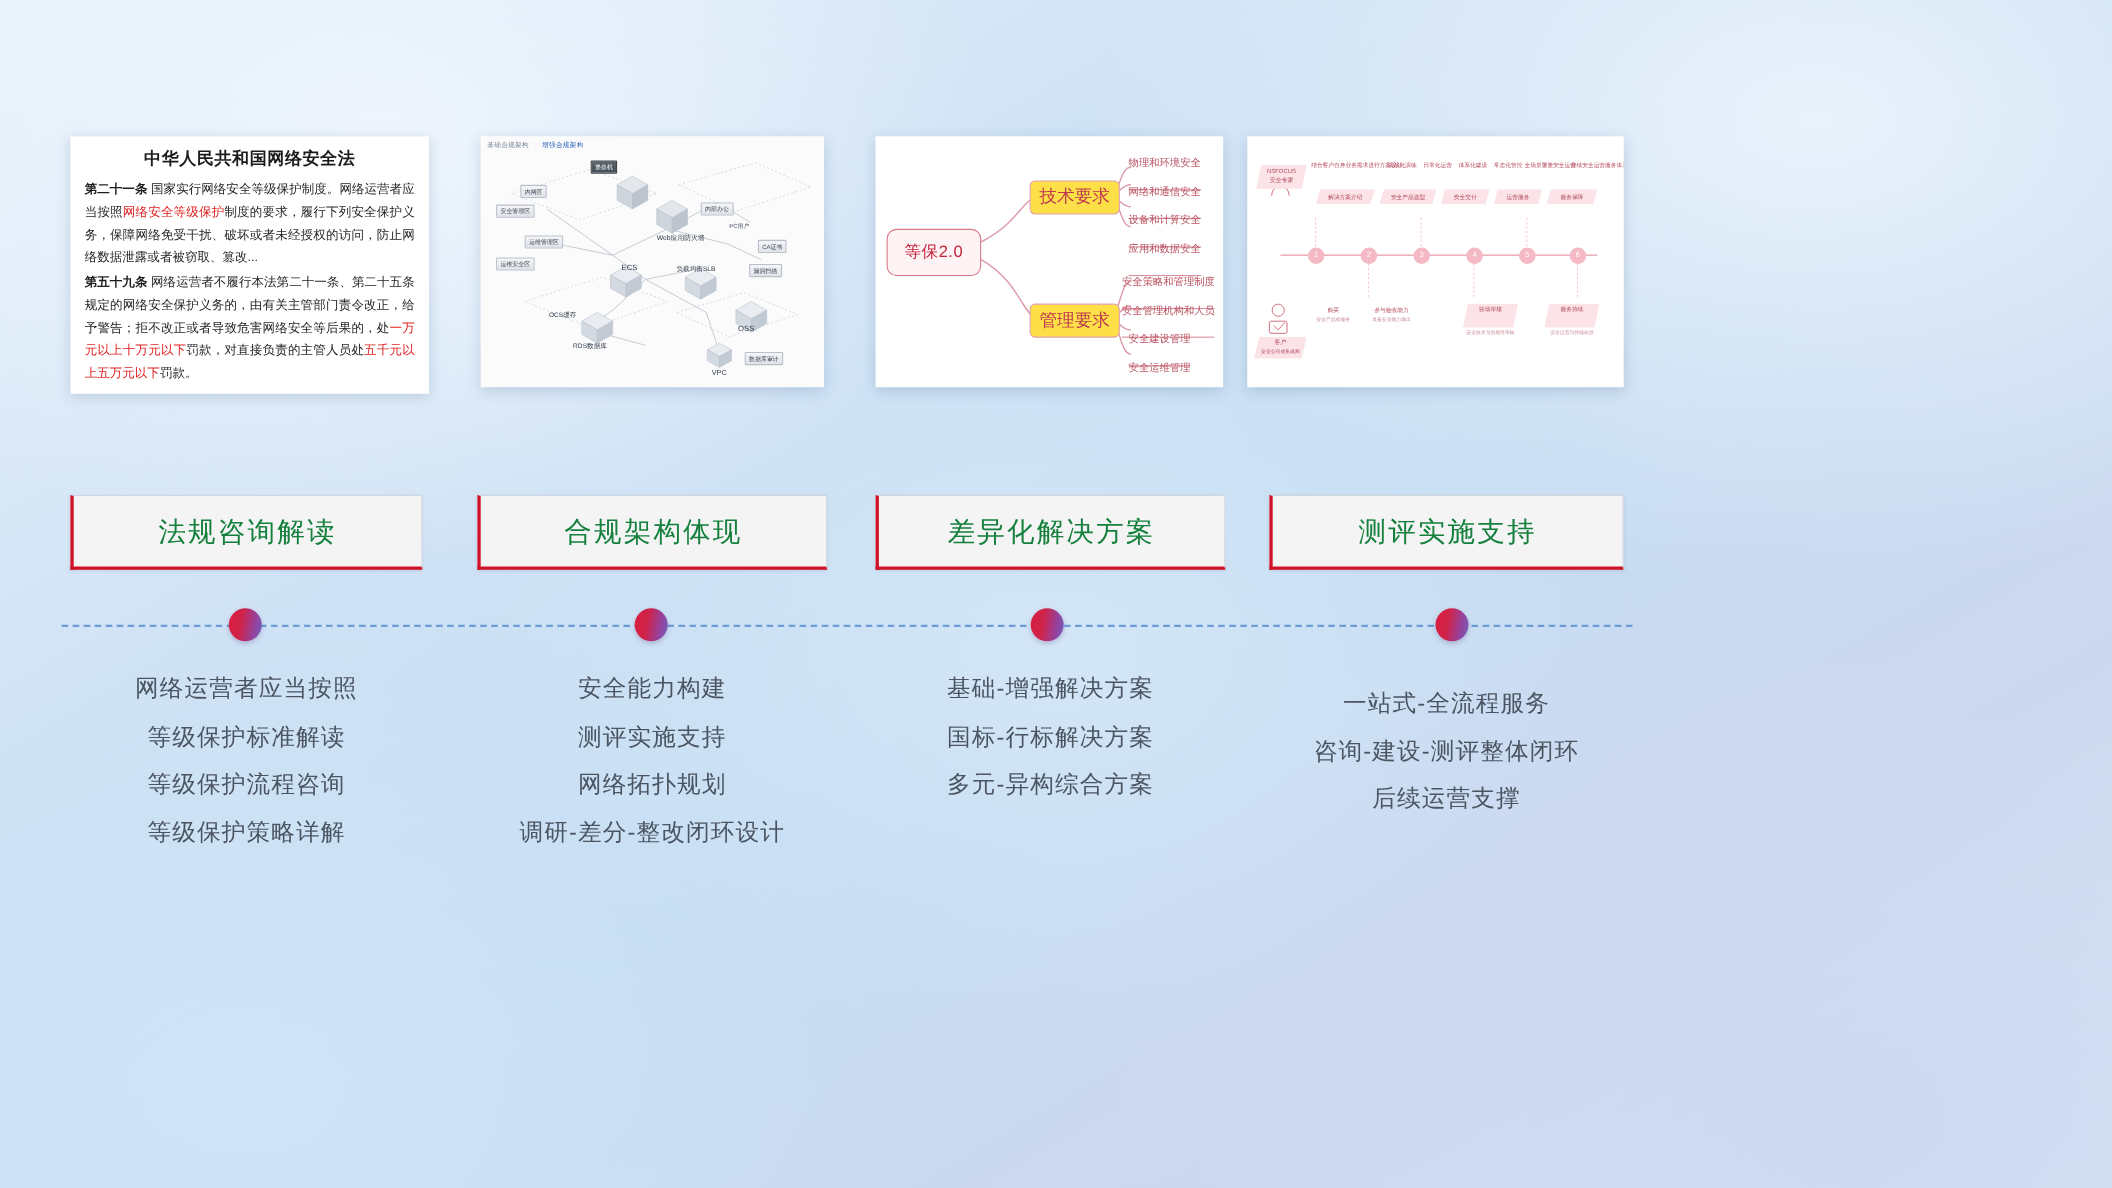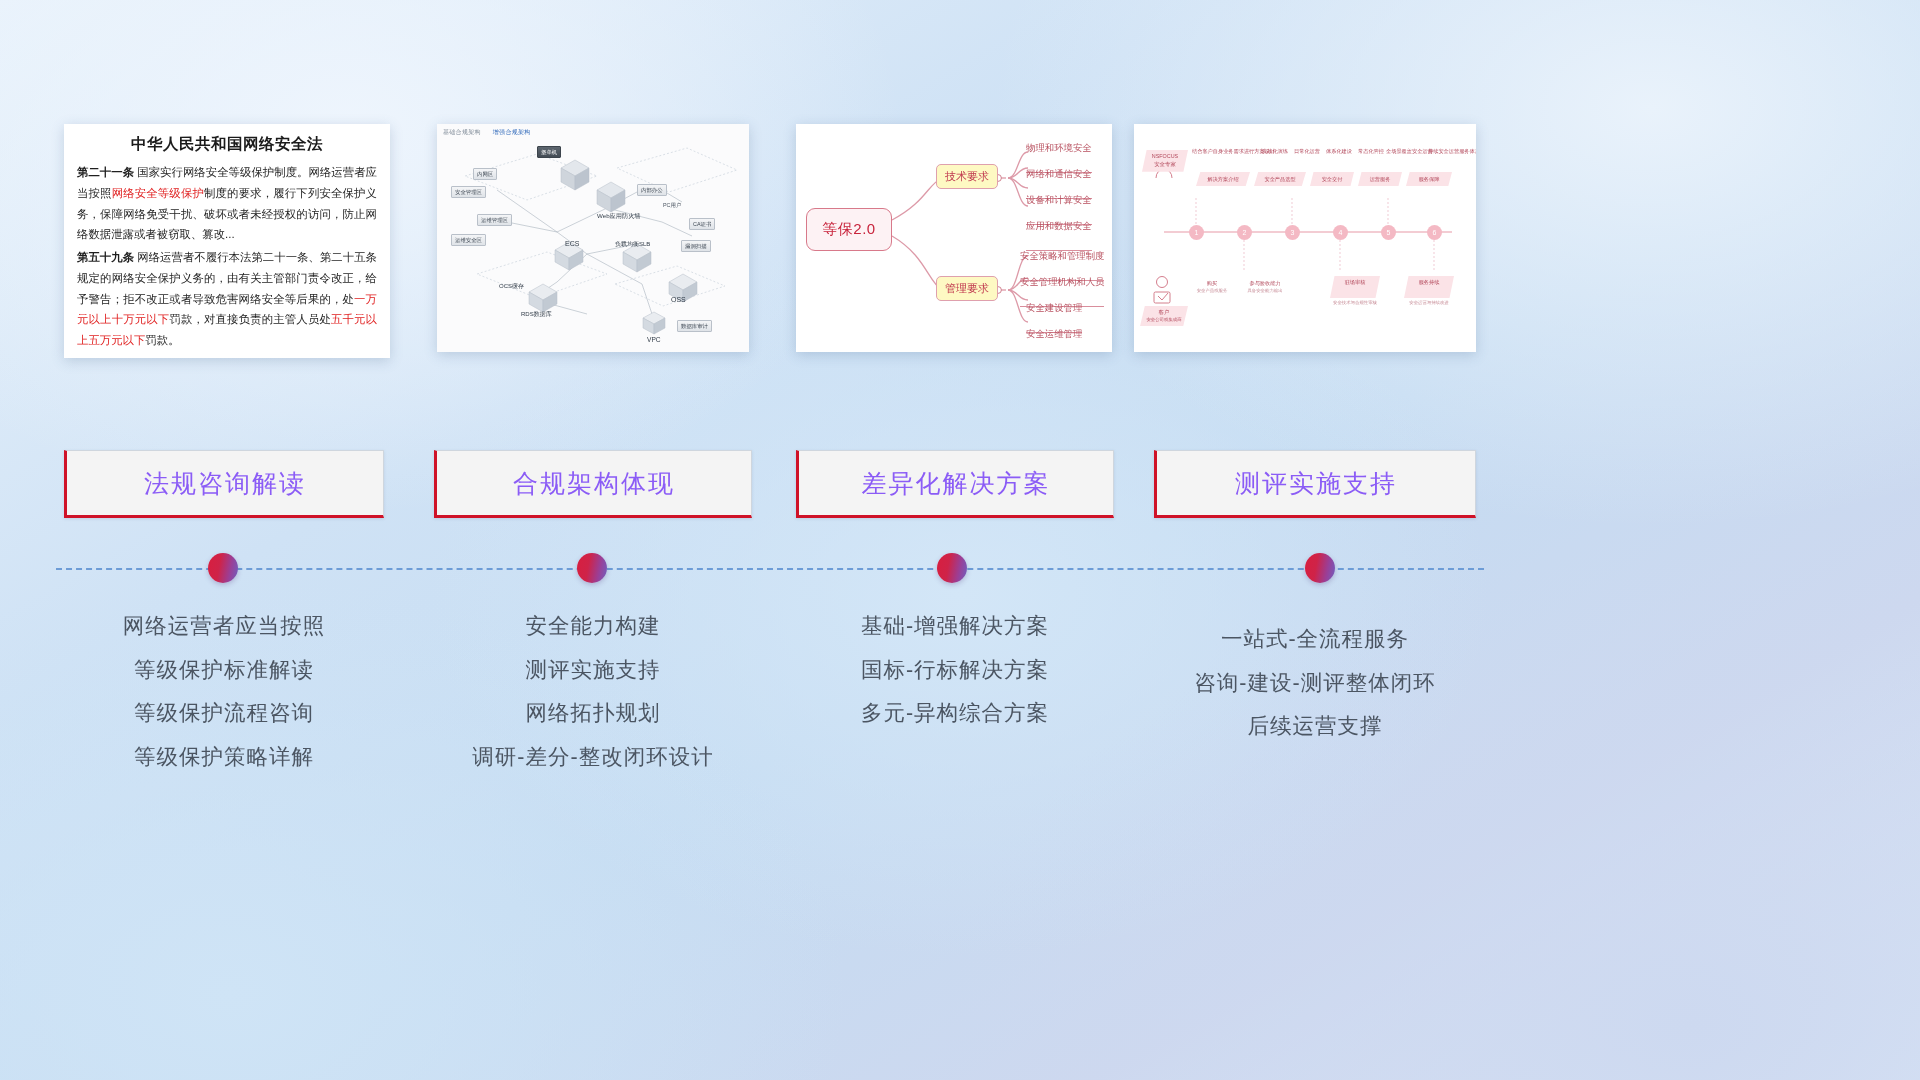--- a/index.html
+++ b/index.html
@@ -56,22 +56,22 @@
   
   .mind { position: relative; width: 100%; height: 100%; background: #fff; }
   .mind svg { position: absolute; inset: 0; }
   .root {
     position: absolute; left: 10px; top: 84px; width: 86px; height: 43px;
     border: 1.6px solid #d8798a; border-radius: 9px; background: #fdf2f4;
     display: flex; align-items: center; justify-content: center;
     font-size: 15px; color: #c8243c; letter-spacing: .5px;
   }
   .branch {
-    position: absolute; border: 1.2px solid #dfa0ad; border-radius: 5px; background: #fef9c3;
-    font-size: 11px; color: #c0394f; padding: 4px 8px; white-space: nowrap;
+    position: absolute; border: 1.2px solid #dfa0ad; border-radius: 5px; background: #fde047;
+    font-size: 16px; color: #c0394f; padding: 4px 8px; white-space: nowrap;
   }
   .leaf {
     position: absolute; font-size: 9.4px; color: #b8505f; white-space: nowrap;
     border-bottom: 1.4px solid #d98e9c; padding-bottom: 17px;
   }
 
   
   .nsf { position: relative; width: 100%; height: 100%; background: #fff; }
   .nsf svg { position: absolute; inset: 0; }
   .chev {
@@ -101,21 +101,21 @@
   }
 
   
   .titles { position: absolute; top: 450px; left: 0; width: 1920px; height: 70px; }
   .tbox {
     position: absolute; top: 0; height: 68px; background: #f4f4f4;
     border: 1px solid #cfd6de; border-left: 3px solid #cf1228; border-bottom: 3px solid #cf1228;
     display: flex; align-items: center; justify-content: center;
     box-shadow: 0 1px 3px rgba(60,90,130,.14);
   }
-  .tbox span { font-size: 25px; color: #8b5cf6; letter-spacing: 2px; font-weight: 500; }
+  .tbox span { font-size: 25px; color: #15803d; letter-spacing: 2px; font-weight: 500; }
   .tbox.b1 { left: 64px;   width: 320px; }
   .tbox.b2 { left: 434px;  width: 318px; }
   .tbox.b3 { left: 796px;  width: 318px; }
   .tbox.b4 { left: 1154px; width: 322px; }
 
   
   .line {
     position: absolute; top: 568px; left: 56px; width: 1428px; height: 0;
     border-top: 2px dashed #6d9cd6;
   }

